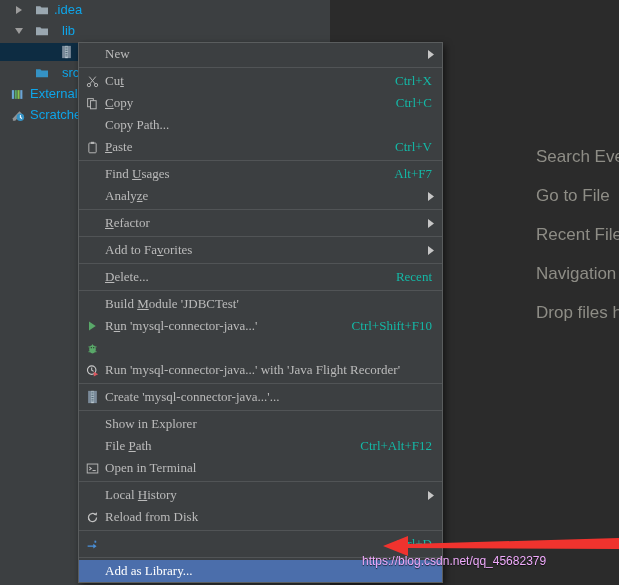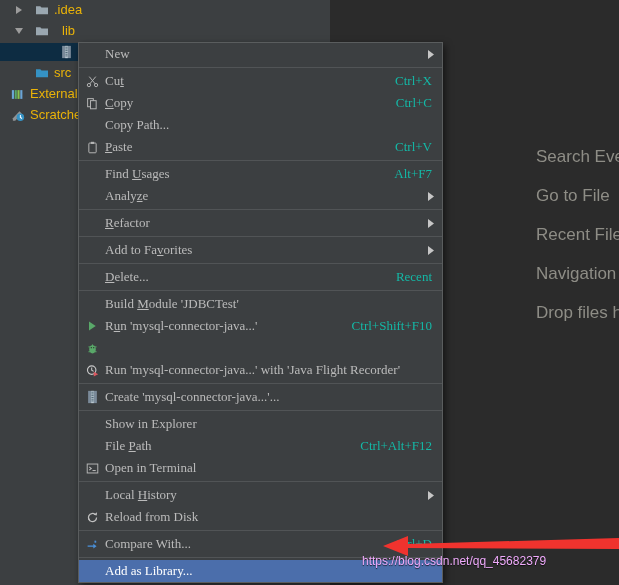--- a/index.html
+++ b/index.html
@@ -9,21 +9,21 @@
     font-family:"Liberation Sans","DejaVu Sans",sans-serif;
     -webkit-font-smoothing:antialiased;
   }
   
   #project-tree{
     position:absolute;left:0;top:0;width:330px;height:585px;
     background:#3c3f41;
   }
   .tree-row{
     position:absolute;left:0;right:0;height:18px;line-height:18px;
-    font-size:13px;color:#eab308;white-space:nowrap;
+    font-size:13px;color:#0ea5e9;white-space:nowrap;
   }
   .tree-row.selected{background:#0d2c42;color:#d8d8d8;}
   .tree-arrow{
     position:absolute;width:10px;height:18px;
     display:flex;align-items:center;justify-content:center;
   }
   .tree-arrow svg{display:block;}
   .tree-icon{
     position:absolute;width:16px;height:18px;
     display:flex;align-items:center;justify-content:center;
@@ -122,21 +122,21 @@
         </svg>
       </span>
       <span class="tree-label" style="left: 78px;">mysql-connector-java-5.1.49-bin.jar</span>
     </div>
     <div class="tree-row" style="top: 64px;">
       <span class="tree-icon" style="left: 34px;">
         <svg width="14" height="12" viewBox="0 0 16 14">
           <path d="M1 2.5h5l1.4 1.6H15V12H1z" fill="#3592c4"></path>
         </svg>
       </span>
-      <span class="tree-label" style="left: 54px;">src</span>
+      <span class="tree-label" style="left: 62px;">src</span>
     </div>
     <div class="tree-row" style="top: 85px;">
       <span class="tree-icon" style="left: 10px;">
         <svg width="14" height="13" viewBox="0 0 16 14">
           <rect x="1" y="2" width="2.4" height="10" fill="#6ba5d6"></rect>
           <rect x="4.2" y="2" width="2.4" height="10" fill="#59a869"></rect>
           <rect x="7.4" y="2" width="2.4" height="10" fill="#89c34f"></rect>
           <rect x="10.6" y="2" width="2.4" height="10" fill="#6ba5d6"></rect>
         </svg>
       </span>
@@ -272,21 +272,21 @@
           <path d="M3 8a5 5 0 001.6 3.6" fill="none" stroke="#c0c0c0" stroke-width="1.5"></path>
         </svg>
       </span><span class="mi-label">Reload from Disk</span></div>
     <div class="menu-sep"></div>
     <div class="menu-item"><span class="mi-icon">
         <svg width="13" height="13" viewBox="0 0 16 16">
           <path d="M2 10h8" stroke="#4a90d9" stroke-width="1.6"></path>
           <polygon points="9,7 13,10 9,13" fill="#4a90d9"></polygon>
           <path d="M10.5 3.5l2 2M12.5 3.5l-2 2" stroke="#4a90d9" stroke-width="1.4"></path>
         </svg>
-      </span><span class="mi-label">Compare With...</span><span class="mi-shortcut">Ctrl+D</span></div>
+      </span><span class="mi-shortcut">Ctrl+D</span></div>
     <div class="menu-sep"></div>
     <div class="menu-item highlight"><span class="mi-icon"></span><span class="mi-label">Add as Library...</span></div>
   </div>
 
 <svg id="red-arrow" viewBox="0 0 239 32">
   <polygon points="239,8 28,14 28,6 3,16 28,26 28,18 239,19" fill="#f0332e"></polygon>
 </svg>
 
 <div id="watermark">https://blog.csdn.net/qq_45682379</div>
 

